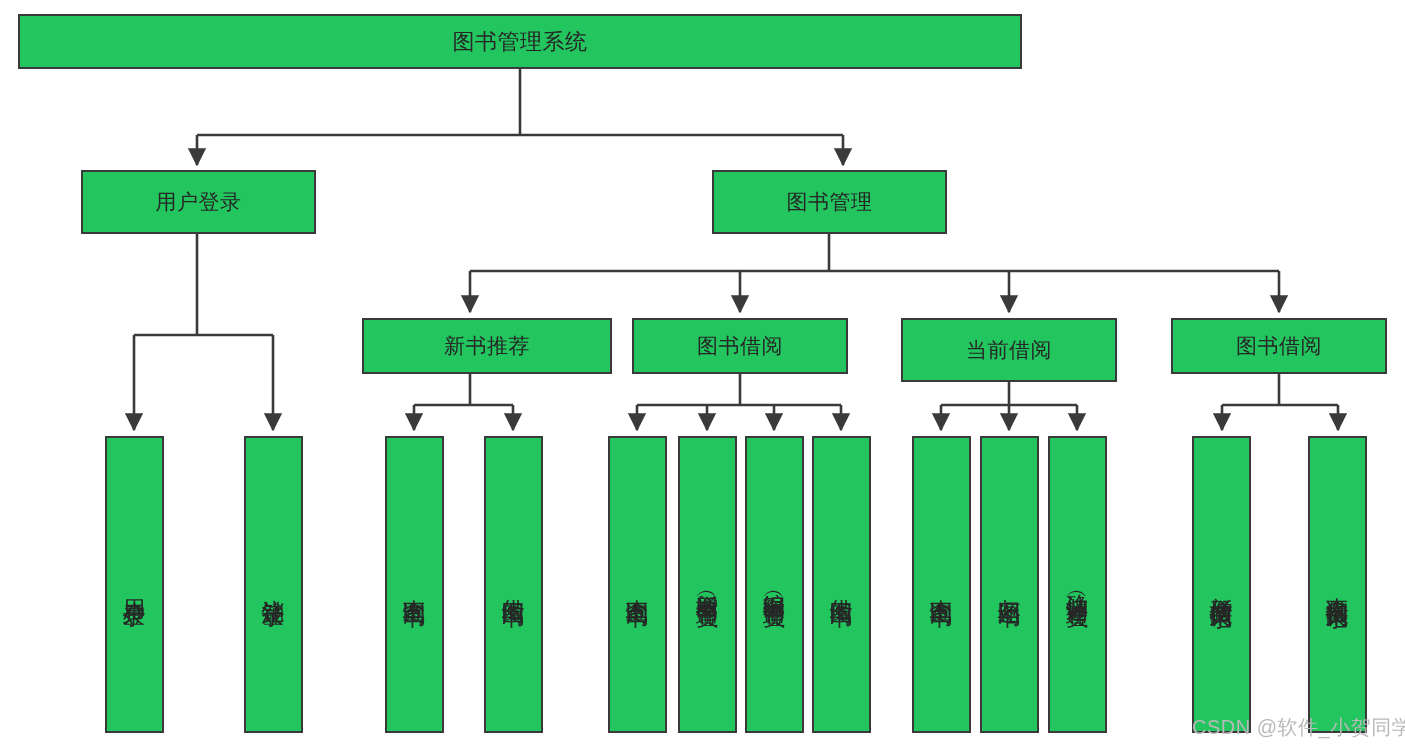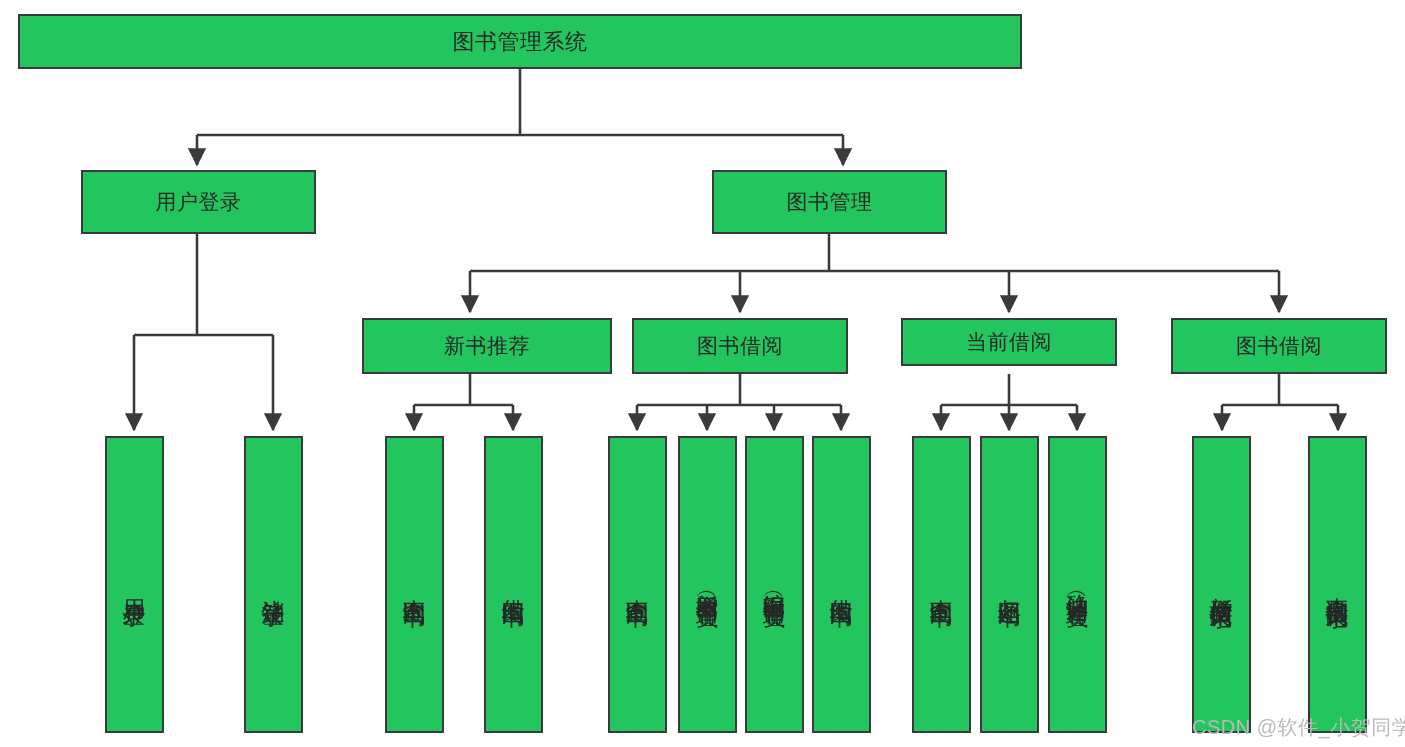--- a/index.html
+++ b/index.html
@@ -139,21 +139,21 @@
   <div class="node horiz" style="left:712px; top:170px; width:235px; height:64px;">
     <span class="label">图书管理</span>
   </div>
 
   <div class="node horiz" style="left:362px; top:318px; width:250px; height:56px;">
     <span class="label">新书推荐</span>
   </div>
   <div class="node horiz" style="left:632px; top:318px; width:216px; height:56px;">
     <span class="label">图书借阅</span>
   </div>
-  <div class="node horiz" style="left:901px; top:318px; width:216px; height:48px;">
+  <div class="node horiz" style="left:901px; top:318px; width:216px; height:64px;">
     <span class="label">当前借阅</span>
   </div>
   <div class="node horiz" style="left:1171px; top:318px; width:216px; height:56px;">
     <span class="label">图书借阅</span>
   </div>
 
   <div class="node vert" style="left:105px; top:436px; width:59px; height:297px;">
     <span class="label">用户登录</span>
   </div>
   <div class="node vert" style="left:244px; top:436px; width:59px; height:297px;">

